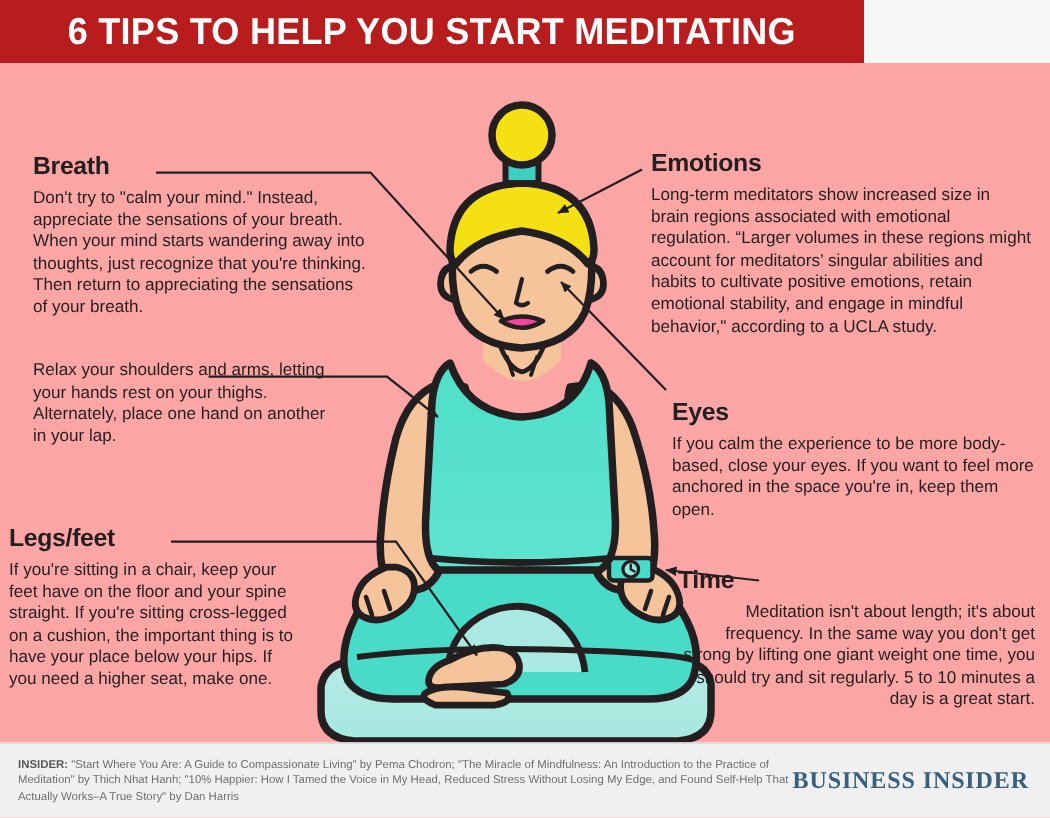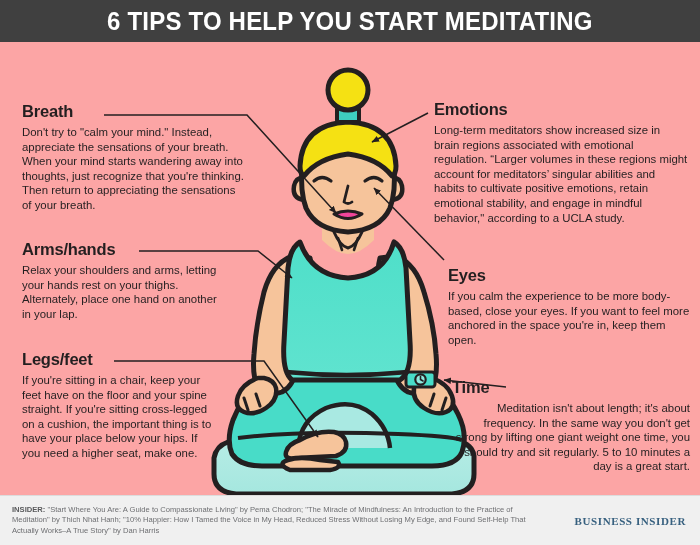--- a/index.html
+++ b/index.html
@@ -5,22 +5,22 @@
   * { box-sizing: border-box; margin: 0; padding: 0; }
   body {
     width: 700px; height: 545px;
     background: #f7f7f7;
     font-family: "Liberation Sans", sans-serif;
     position: relative;
     overflow: hidden;
   }
   
   .header {
-    width: 700px; height: 42px;
-    background: #404040;
+    width: 576px; height: 42px;
+    background: #b91c1c;
     display: flex; align-items: center; justify-content: center;
   }
   .header h1 {
     color: #ffffff;
     font-size: 25px;
     font-weight: bold;
     letter-spacing: 0.2px;
     font-family: "Liberation Sans", sans-serif;
     transform: scaleX(0.96);
     white-space: nowrap;
@@ -50,21 +50,21 @@
   }
   .tip-body {
     font-size: 11.4px;
     line-height: 14.6px;
     color: #231f20;
   }
   .tip-body b { font-weight: normal; }
 
   #tip-breath   { left: 22px;  top: 60px;  width: 222px; }
   #tip-arms     { left: 22px;  top: 198px; width: 200px; }
-  #tip-legs     { left: 22px;  top: 308px; width: 196px; }
+  #tip-legs     { left: 6px;  top: 308px; width: 196px; }
   #tip-emotions { left: 434px; top: 58px;  width: 254px; }
   #tip-eyes     { left: 448px; top: 224px; width: 244px; }
   #tip-time     { left: 452px; top: 336px; width: 238px; text-align: right; }
   #tip-time .tip-head { text-align: left; }
   
   .footer {
     position: absolute;
     left: 0; bottom: 0;
     width: 700px; height: 50px;
     background: #f0f0f0;
@@ -78,21 +78,21 @@
     line-height: 10.6px;
     color: #6d6e71;
     font-family: "Liberation Sans", sans-serif;
   }
   .source b { color: #58595b; font-weight: bold; }
   .bi-logo {
     position: absolute;
     right: 14px; top: 50%;
     transform: translateY(-50%);
     font-family: "Liberation Serif", serif;
-    font-size: 11px;
+    font-size: 16px;
     font-variant: small-caps;
     letter-spacing: 0.6px;
     color: #37607f;
     font-weight: bold;
     white-space: nowrap;
   }
 </style>
 </head>
 <body>
 
@@ -214,21 +214,20 @@
       <path d="M506,345 L444,338" marker-end="url(#arrowHead)"></path>
     </g>
   </svg>
 
   <div class="tip" id="tip-breath">
     <div class="tip-head">Breath</div>
     <div class="tip-body"><span>Don't try to "calm your mind." Instead, appreciate the </span><b>sensations</b><span> of your breath. When your mind starts wandering away into thoughts, just recognize that you're thinking. Then return to appreciating the sensations of your breath.</span></div>
   </div>
 
   <div class="tip" id="tip-arms">
-    <div class="tip-head">Arms/hands</div>
     <div class="tip-body"><b>Relax</b><span> your shoulders and arms, letting your hands rest on your thighs. Alternately, place one hand on another in your lap.</span></div>
   </div>
 
   <div class="tip" id="tip-legs">
     <div class="tip-head">Legs/feet</div>
     <div class="tip-body"><span>If you're sitting in a chair, keep your </span><b>feet have</b><span> on the floor and your spine straight. If you're sitting cross-legged on a cushion, the important thing is to have your place below your hips. If you need a higher </span><b>seat, make one</b><span>.</span></div>
   </div>
 
   <div class="tip" id="tip-emotions">
     <div class="tip-head">Emotions</div>

